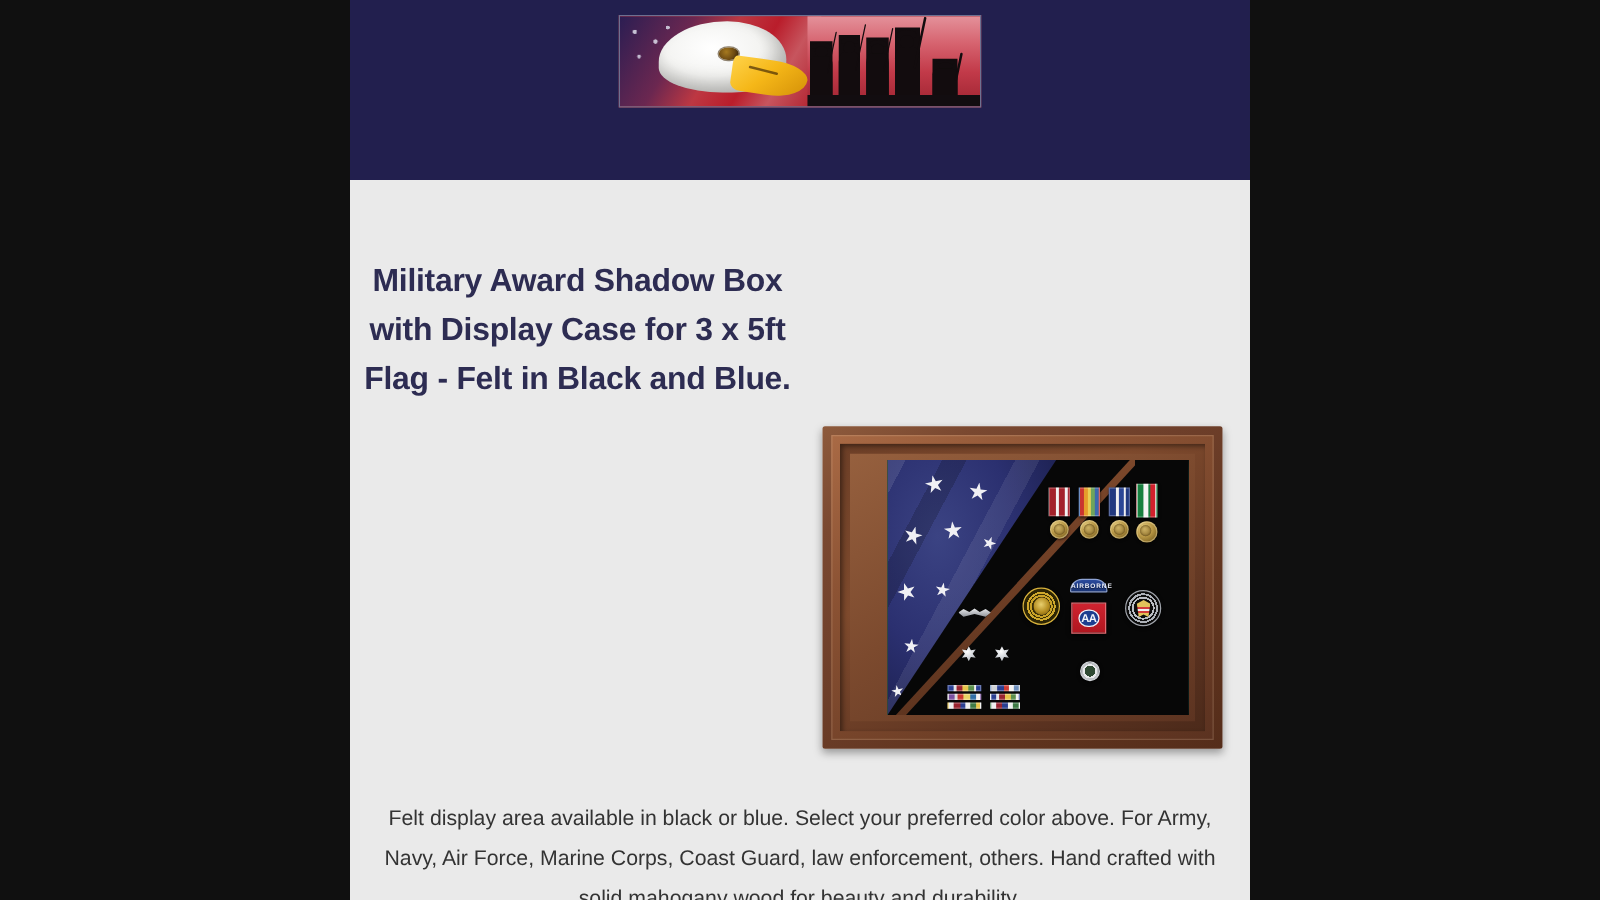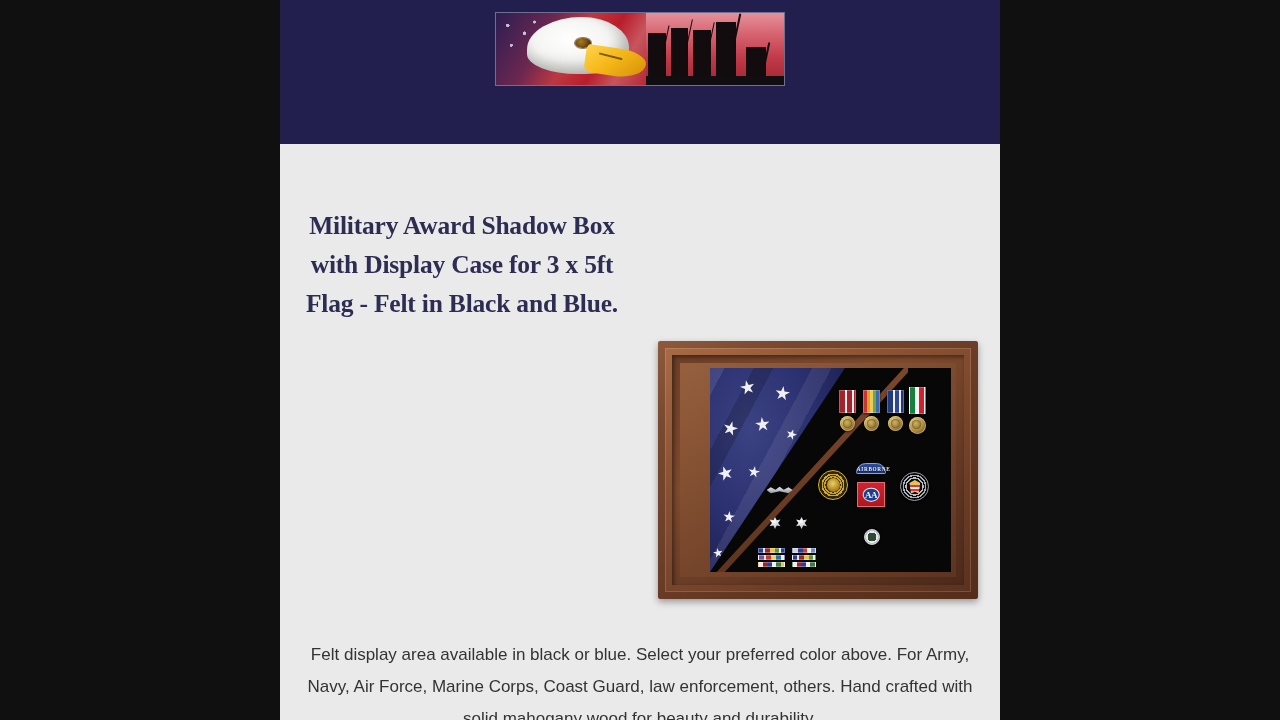--- a/index.html
+++ b/index.html
@@ -128,21 +128,21 @@
     font-weight: bold;
     letter-spacing: 1.15px;
     color: #2f4ea0;
     white-space: nowrap;
     transform: scaleX(.96);
   }
 
   
   .main { position: relative; width: 720px; height: 576px; background: #eaeaea; }
 
-  .hero { position: relative; width: 702px; height: 300px; font-family: Liberation Serif, serif; }
+  .hero { position: relative; width: 702px; height: 300px; }
 
   .product-title {
     position: absolute;
     left: 6px; top: 62px;
     width: 352px;
     text-align: center;
     font-size: 25.5px;
     font-weight: bold;
     line-height: 39px;
     letter-spacing: -0.2px;

